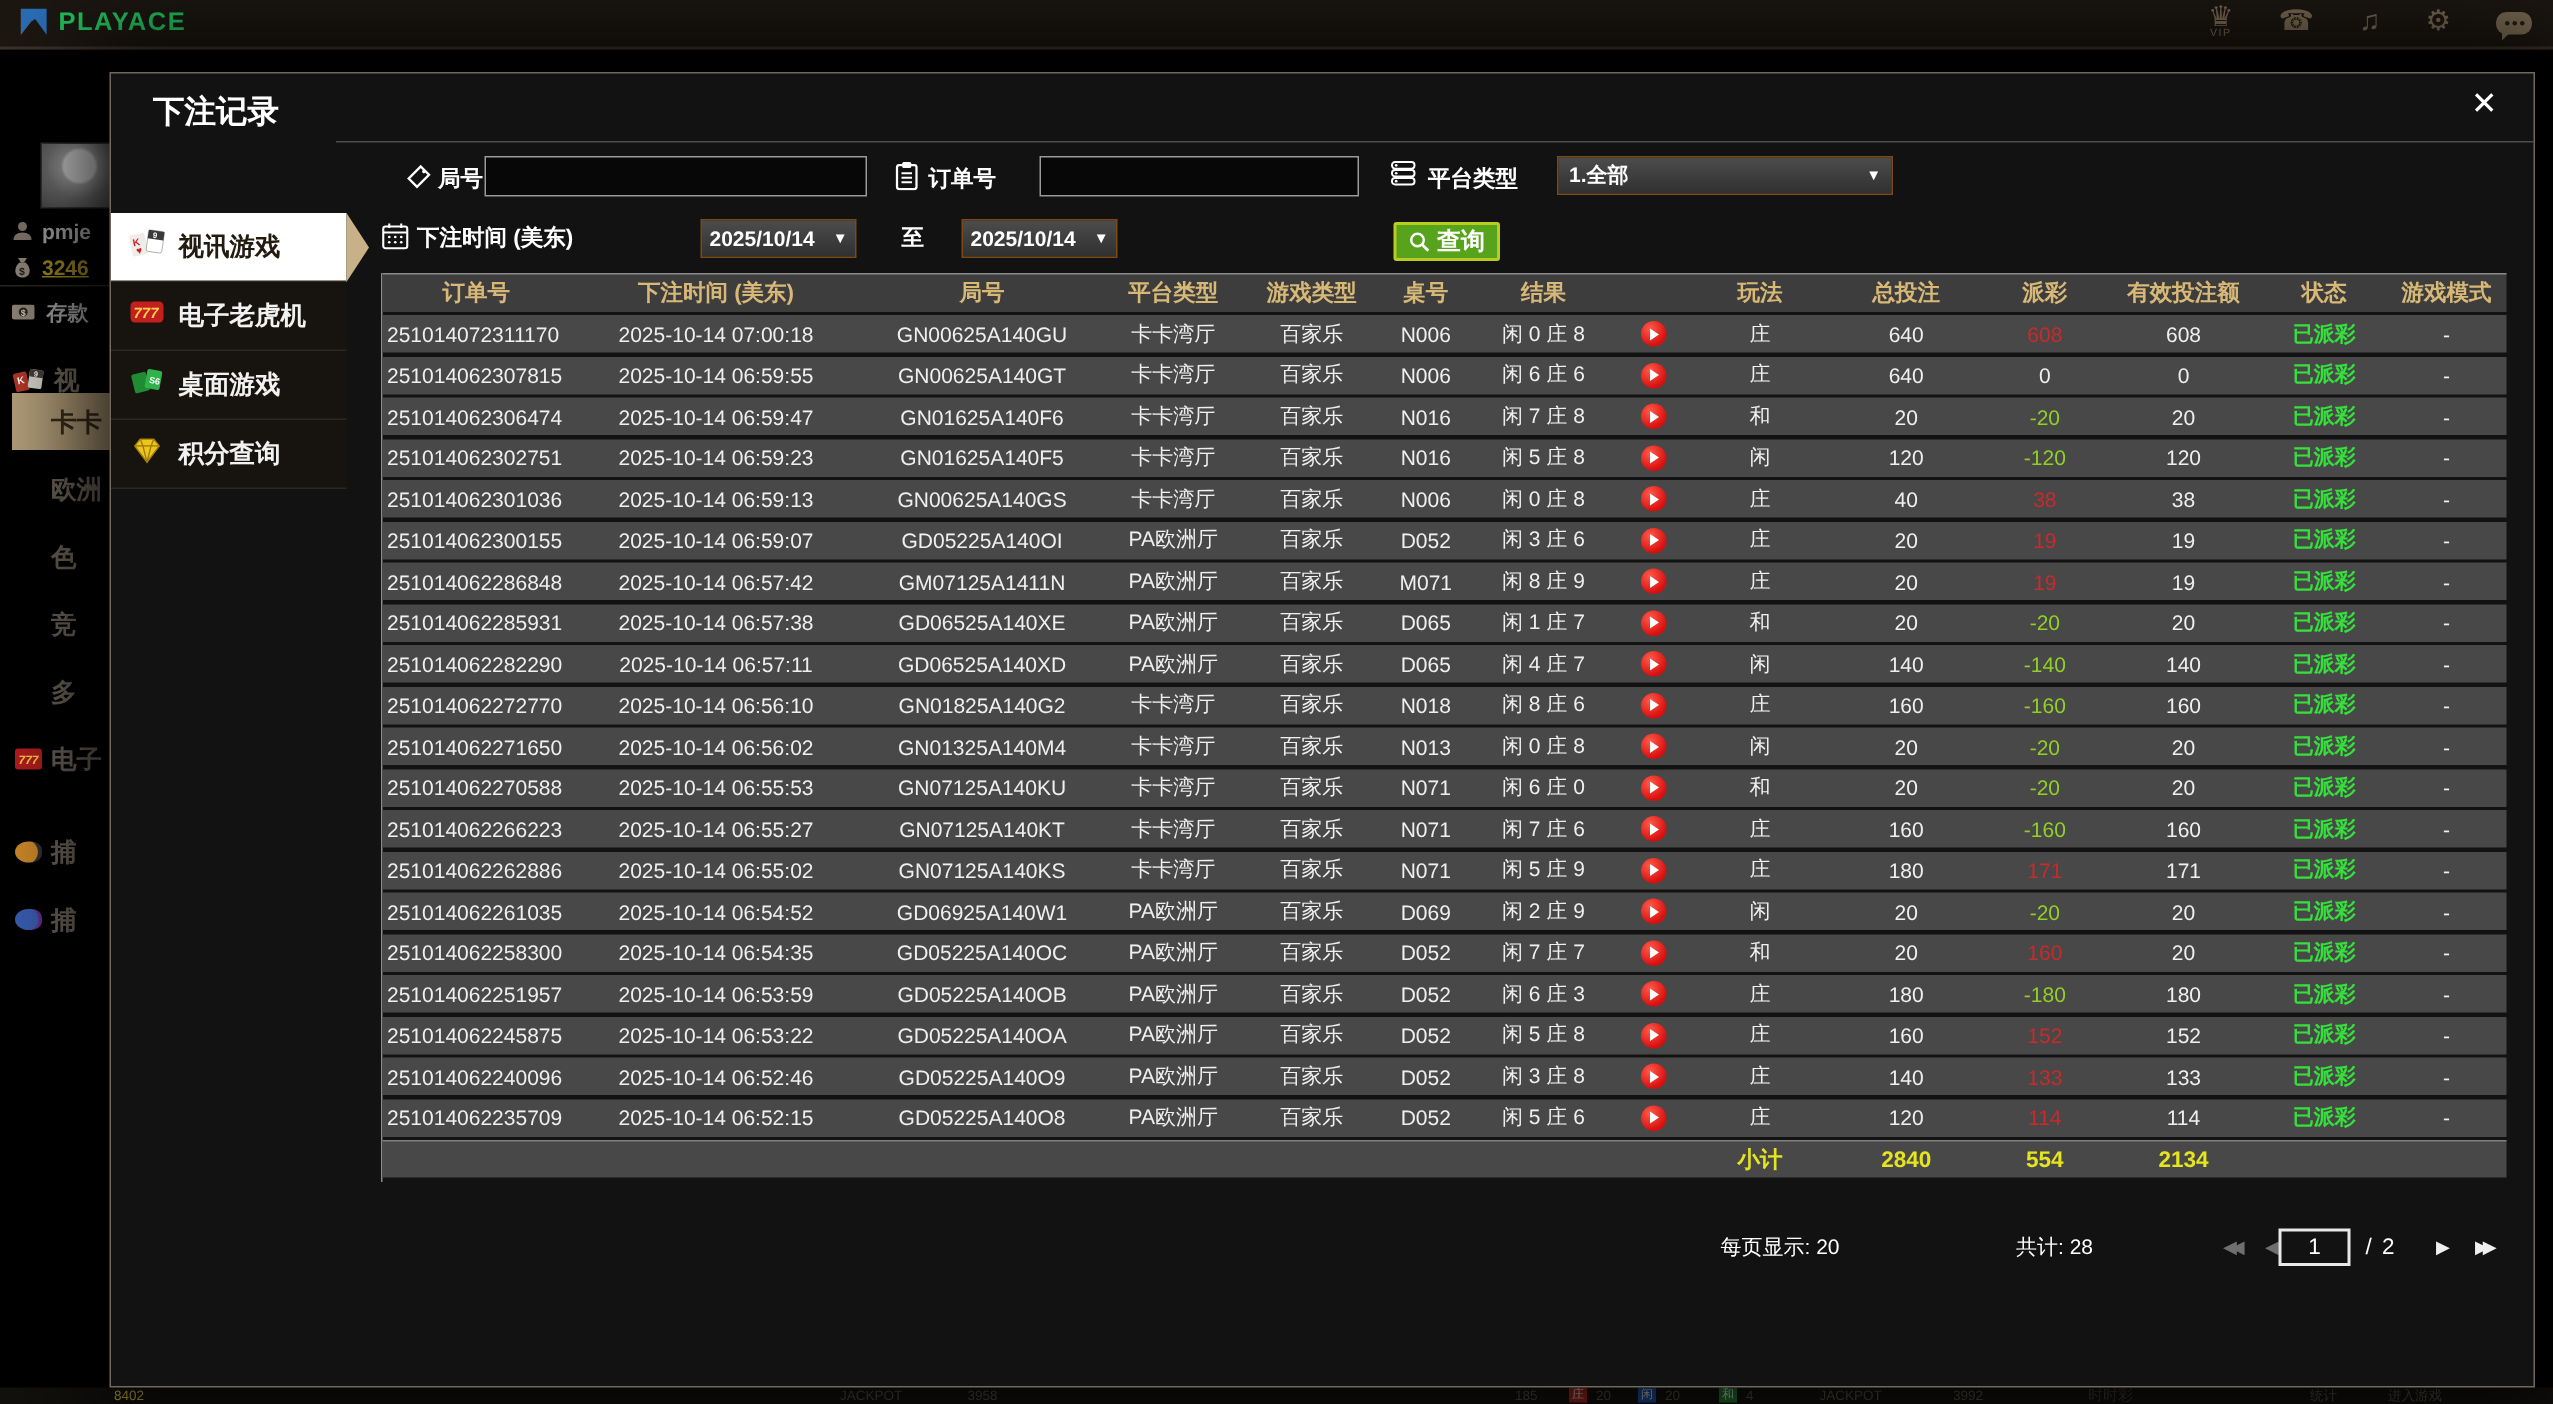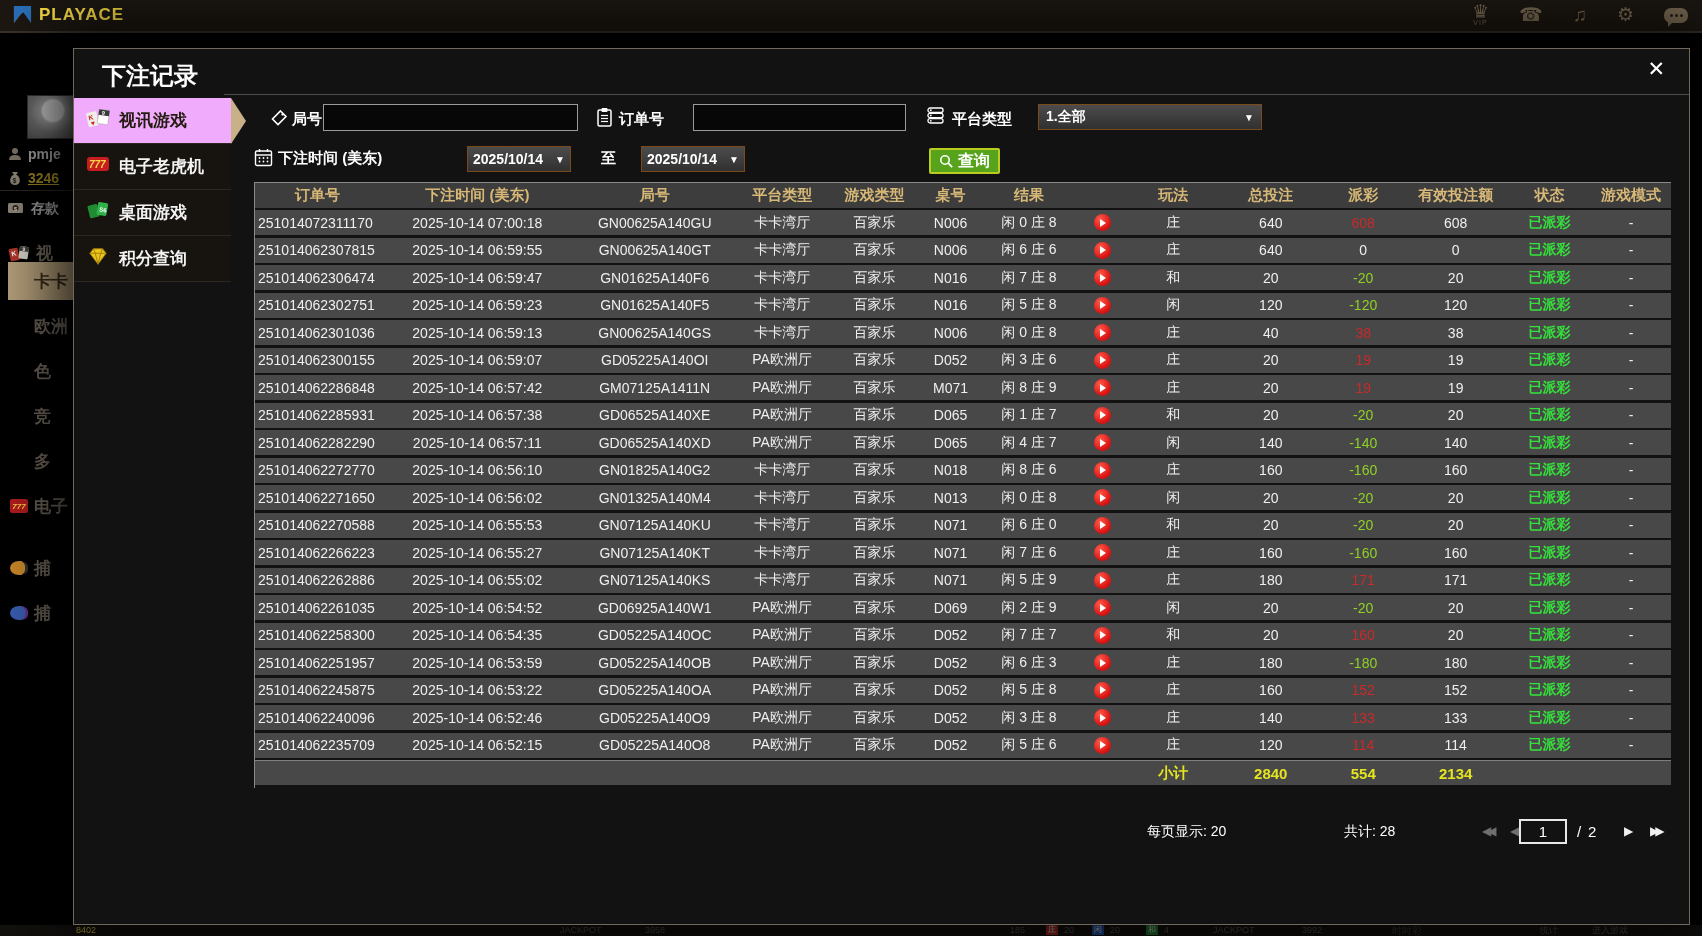--- a/index.html
+++ b/index.html
@@ -1,21 +1,21 @@
 <!DOCTYPE html>
 <html><head>
 <meta charset="utf-8">
 <style>
   * { box-sizing: border-box; margin: 0; padding: 0; }
   html,body { width:1702px; height:936px; background:#000; overflow:hidden;
     font-family:"Liberation Sans","DejaVu Sans",sans-serif; position:relative; }
 
   
   .topbar{position:absolute;left:0;top:0;width:1702px;height:33px;background:#1c1711;border-bottom:2px solid #3a322a;z-index:2;}
-  .brand{position:absolute;left:12px;top:4px;display:flex;align-items:center;gap:6px;color:#fde047;font-weight:bold;font-size:17px;letter-spacing:1px;}
+  .brand{position:absolute;left:12px;top:4px;display:flex;align-items:center;gap:6px;color:#22c55e;font-weight:bold;font-size:17px;letter-spacing:1px;}
   .top-icons{position:absolute;right:14px;top:2px;display:flex;gap:30px;align-items:center;color:#7b6a53;}
   .tbi{display:flex;flex-direction:column;align-items:center;line-height:1;cursor:pointer;}
   .tbi .g{font-size:19px;} .tbi .s{font-size:7px;letter-spacing:1px;margin-top:-2px;}
   .bubble{width:24px;height:15px;border-radius:7px;background:#7b6a53;position:relative;display:flex;align-items:center;justify-content:center;gap:2px;margin-top:3px;}
   .bubble i{width:3px;height:3px;border-radius:50%;background:#241e16;display:block;}
   .bubble:after{content:"";position:absolute;left:4px;bottom:-4px;border:4px solid transparent;border-top-color:#7b6a53;border-left-color:#7b6a53;}
 
   
   .lobby{position:absolute;inset:0;z-index:1;}
   .avatar{position:absolute;left:27px;top:95px;width:52px;height:44px;background:
@@ -34,29 +34,29 @@
   .ic-fish2{background:radial-gradient(circle at 40% 50%, #3a5fb3 0 60%, #6a2f8f 70%);border-radius:50% 40% 40% 50%;}
   .bottom-strip{position:absolute;left:0;bottom:0;width:1702px;height:11px;background:#13110e;overflow:hidden;z-index:2;}
   .frag{position:absolute;top:0;font-size:9px;line-height:11px;color:#56504a;white-space:nowrap;}
   .frag.gold{color:#c9b33c;} .frag.dim2{color:#3f3a35;font-size:10px;}
   .frag.badge-red,.frag.badge-blue,.frag.badge-green{color:#ddd;font-size:8px;padding:0 2px;height:10px;line-height:10px;}
   .frag.badge-red{background:#a3271e;} .frag.badge-blue{background:#1e4fa3;} .frag.badge-green{background:#1e7a2e;}
 
   
   .modal{position:absolute;left:73px;top:48px;width:1617px;height:877px;background:#121212;
     border:1px solid rgba(205,190,165,.5);box-shadow:0 0 60px 20px rgba(0,0,0,.8);z-index:5;}
-  .m-title{position:absolute;left:28px;top:11px;color:#fff;font-size:24px;font-weight:bold;}
+  .m-title{position:absolute;left:28px;top:11px;color:#fff;font-size:21px;font-weight:bold;}
   .m-close{position:absolute;right:24px;top:8px;color:#fff;font-size:21px;font-weight:bold;cursor:pointer;}
   .m-line{position:absolute;left:150px;right:0;top:45px;height:1px;background:#4d4d4d;}
 
   
   .tabs{position:absolute;left:0;top:49px;width:157px;}
   .tab{height:46px;background:#17130e;border-bottom:1px solid #2c2820;display:flex;align-items:center;gap:9px;
     padding-left:12px;color:#f2f2f2;font-size:17px;font-weight:bold;position:relative;cursor:pointer;}
-  .tab.active{background:#f0abfc;color:#241b10;}
+  .tab.active{background:#ffffff;color:#241b10;margin-top:44px;}
   .tab.active::after{content:"";position:absolute;right:-15px;top:0;
     border-left:15px solid #c8b189;border-top:23px solid transparent;border-bottom:23px solid transparent;}
   .tab svg{flex:0 0 auto;}
 
   
   .flabel{position:absolute;color:#fff;font-size:15px;font-weight:bold;white-space:nowrap;}
   .ficon{position:absolute;}
   .tinput{position:absolute;height:27px;background:#070707;border:1px solid #9a9a9a;color:#eee;
     font-size:14px;padding:0 6px;outline:none;}
   .dd{position:absolute;height:26px;background:linear-gradient(#4c4c4c,#303030);border:1px solid #7a4a1a;

